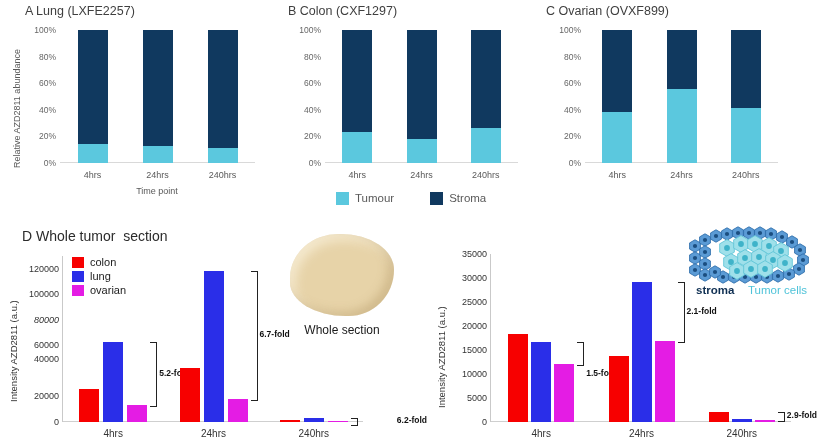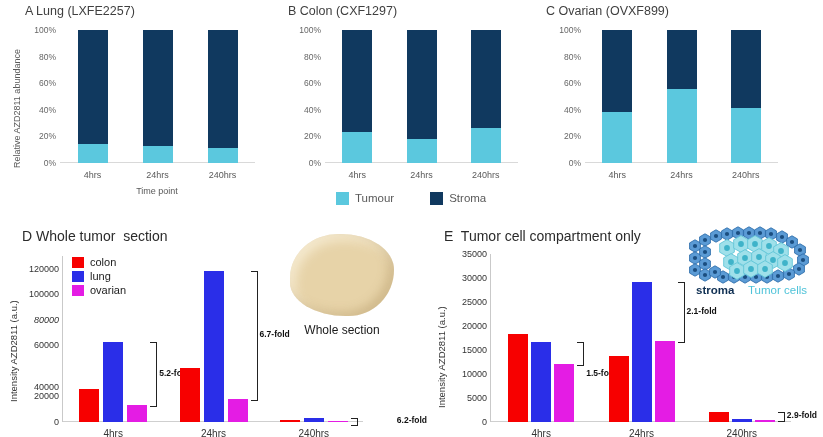--- a/index.html
+++ b/index.html
@@ -154,21 +154,21 @@
   </span>
 </div>
 
 <div class="panel" id="panelD" style="left:0;top:222px;width:430px;height:215px;">
   <div class="btitle" style="position:absolute;left:22px;top:6px;">D Whole tumor  section</div>
   <div class="bylabel" style="left:8px;top:180px;">Intensity AZD2811 (a.u.)</div>
   <div class="bplot" id="D-plot" style="left:62px;top:34px;width:300px;height:166px;">
       <div class="bbaseline"></div>
       <div class="bytick" style="top: 166px; width: 56px; left: -60px;">0</div>
       <div class="bytick" style="top: 140.462px; width: 56px; left: -60px;">20000</div>
-      <div class="bytick" style="top: 131px; width: 56px; left: -60px;">40000</div>
+      <div class="bytick" style="top: 103px; width: 56px; left: -60px;">40000</div>
       <div class="bytick" style="top: 89.3846px; width: 56px; left: -60px;">60000</div>
       <div class="bytick" style="top: 63.8462px; width: 56px; left: -60px; font-style: italic;">80000</div>
       <div class="bytick" style="top: 38.3077px; width: 56px; left: -60px;">100000</div>
       <div class="bytick" style="top: 12.7692px; width: 56px; left: -60px;">120000</div>
       <div class="bar" style="left: 16.1667px; width: 20px; height: 33.2px; background: rgb(247, 0, 0);"></div>
       <div class="bar" style="left: 40.1667px; width: 20px; height: 79.8077px; background: rgb(42, 46, 232);"></div>
       <div class="bar" style="left: 64.1667px; width: 20px; height: 16.6px; background: rgb(228, 28, 228);"></div>
       <div class="bxtick" style="left: 50.1667px; top: 172px;">4hrs</div>
       <div class="brk" style="left: 87.1667px; top: 86.1923px; width: 6px; height: 63.2077px; border-top: 1.4px solid rgb(34, 34, 34); border-right: 1.4px solid rgb(34, 34, 34); border-bottom: 1.4px solid rgb(34, 34, 34);"></div>
       <div class="foldlbl" style="left: 96.1667px; top: 111.796px;">5.2-fold</div>
@@ -199,21 +199,20 @@
       <span class="sw" style="background:#e41ce4"></span>
       <span>ovarian</span>
     </div>
   </div>
 
   <div class="blob" style="left:290px;top:12px;width:104px;height:82px;"></div>
   <div class="blob-cap" style="left:342px;top:101px;">Whole section</div>
 </div>
 
 <div class="panel" id="panelE" style="left:430px;top:222px;width:393px;height:215px;">
-  <div class="btitle" style="position:absolute;left:14px;top:6px;">E  Tumor cell compartment only</div>
   <div class="bylabel" style="left:6px;top:186px;">Intensity AZD2811 (a.u.)</div>
   <div class="bplot" id="E-plot" style="left:60px;top:32px;width:300px;height:168px;">
       <div class="bbaseline"></div>
       <div class="bytick" style="top: 168px; width: 56px; left: -60px;">0</div>
       <div class="bytick" style="top: 144px; width: 56px; left: -60px;">5000</div>
       <div class="bytick" style="top: 120px; width: 56px; left: -60px;">10000</div>
       <div class="bytick" style="top: 96px; width: 56px; left: -60px;">15000</div>
       <div class="bytick" style="top: 72px; width: 56px; left: -60px;">20000</div>
       <div class="bytick" style="top: 48px; width: 56px; left: -60px;">25000</div>
       <div class="bytick" style="top: 24px; width: 56px; left: -60px;">30000</div>

